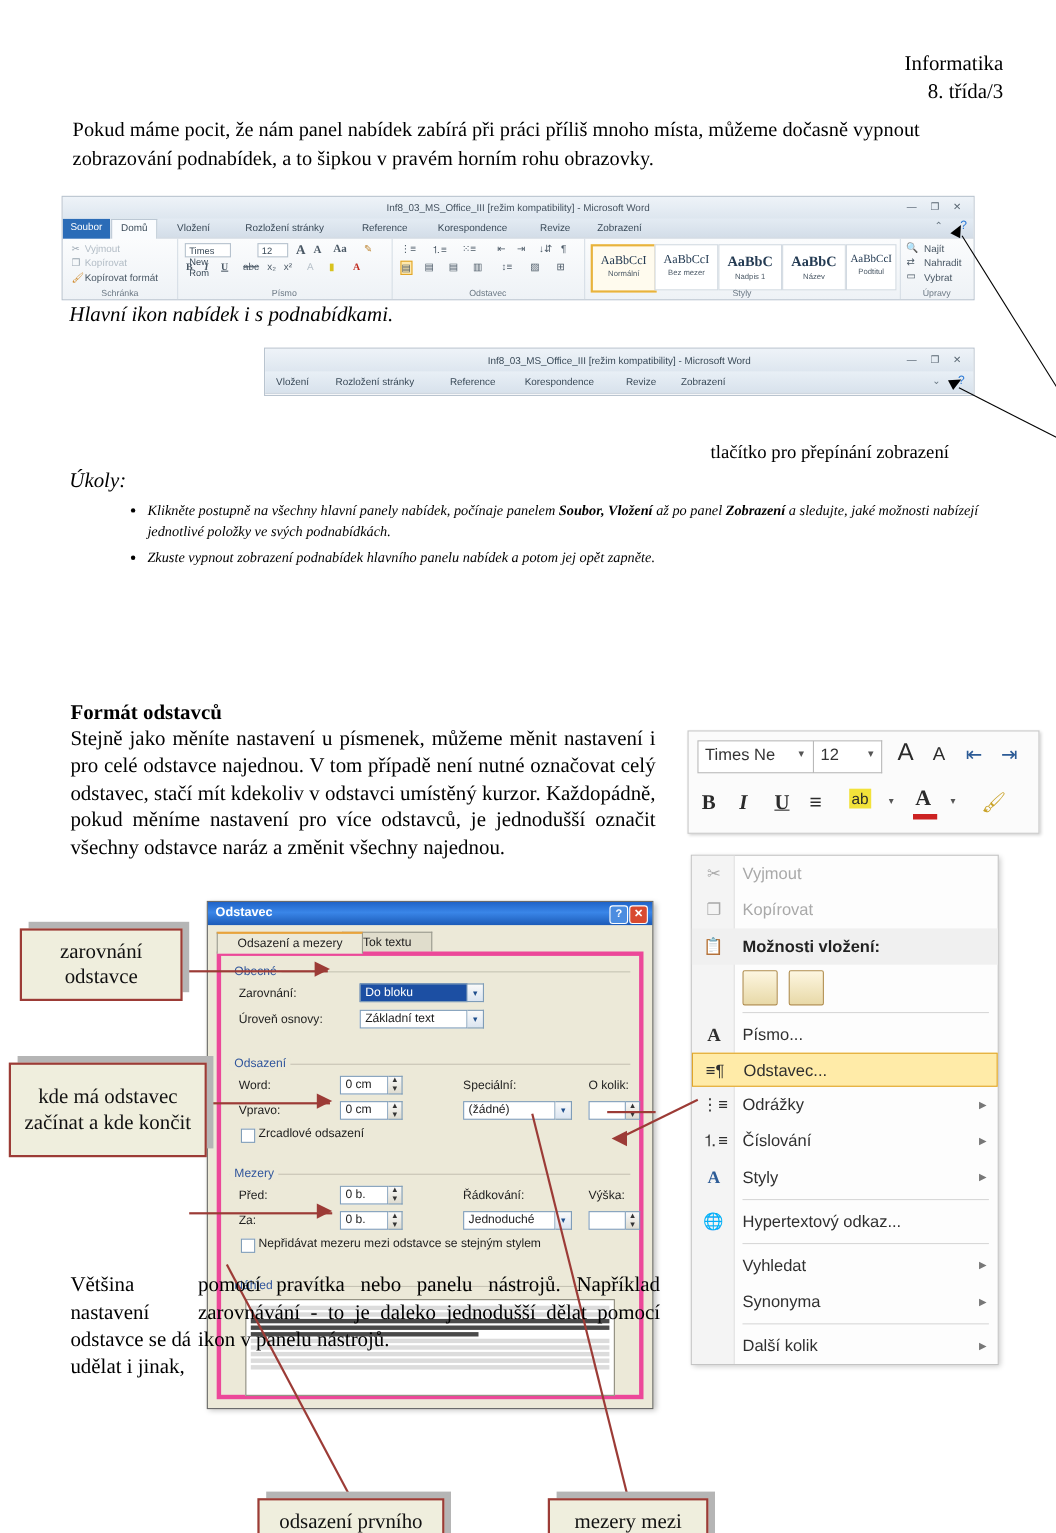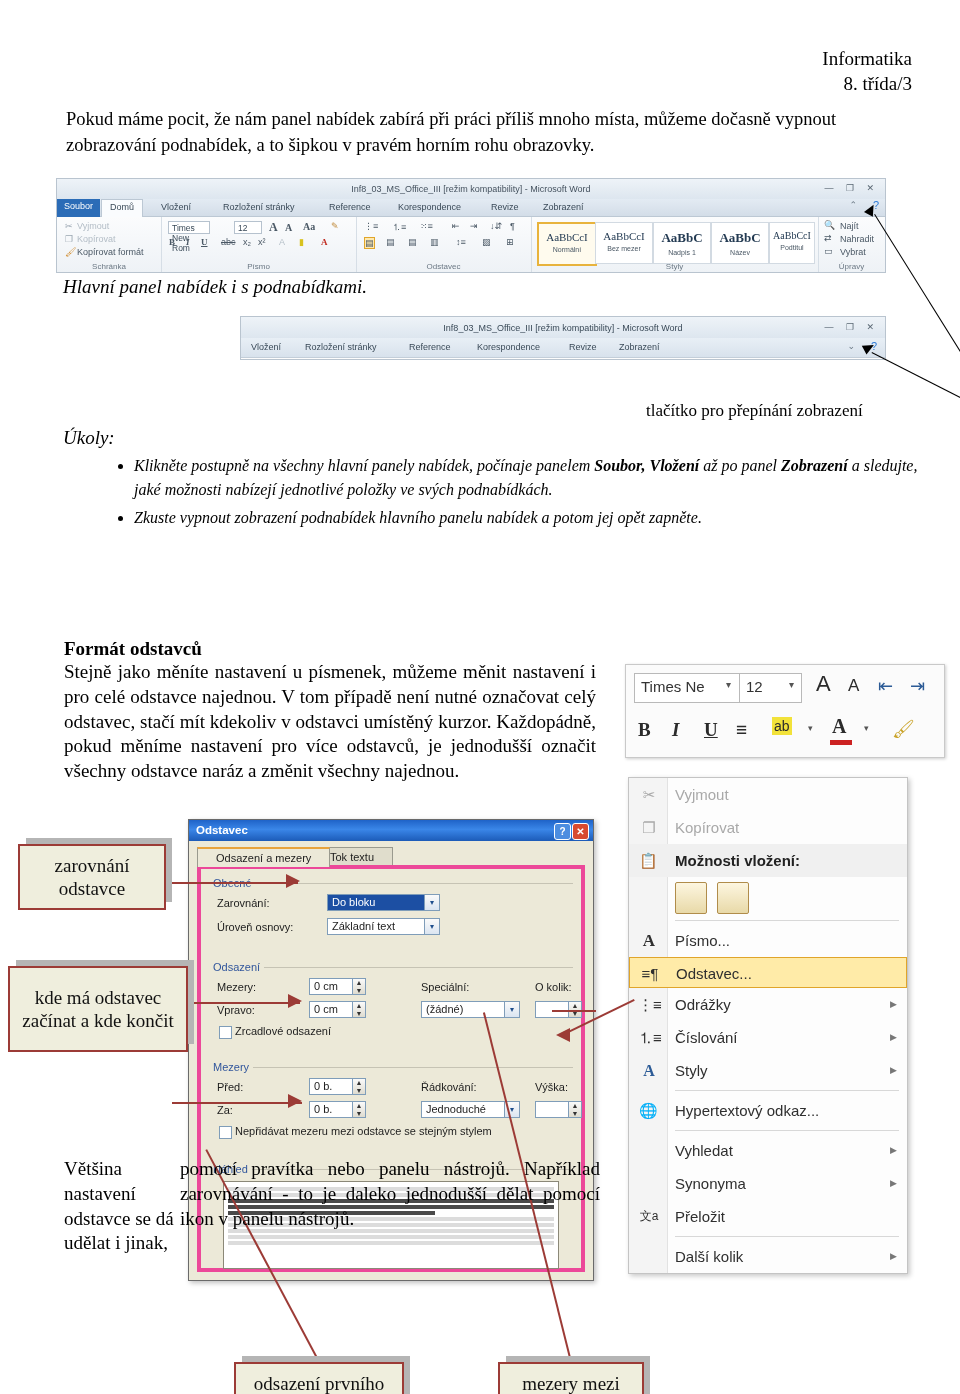--- a/index.html
+++ b/index.html
@@ -14,21 +14,21 @@
   .intro{position:absolute;left:66px;top:62px;width:830px;font-size:18.5px;
          line-height:1.42;text-align:left;}
   .cap{font-style:italic;font-size:19px;line-height:1.3;}
   .cap1{position:absolute;left:63px;top:231px;}
   .cap2{position:absolute;left:63px;top:311px;}
 
   .ptr-lbl{position:absolute;left:646px;top:356px;width:240px;font-size:17px;
            line-height:1.35;text-align:left;}
   .ukoly{position:absolute;left:63px;top:383px;font-style:italic;font-size:19px;}
   .tasks{position:absolute;left:100px;top:410px;width:800px;margin:0;padding:0 0 0 34px;
-         font-style:italic;font-size:16px;line-height:1.48;}
+         font-style:italic;font-size:13px;line-height:1.48;}
   .tasks li{margin-bottom:5px;}
   .tasks b{font-weight:bold;}
 
   .fmt-h{position:absolute;left:64px;top:594px;font-weight:bold;font-size:19px;}
   .fmt-p{position:absolute;left:64px;top:616px;width:532px;font-size:19px;
          line-height:1.305;text-align:justify;}
 
   .bottom-wrap{position:absolute;left:64px;top:1113px;width:536px;font-size:19px;
                line-height:1.305;}
   .bottom-narrow{width:116px;float:left;}
@@ -261,21 +261,21 @@
         <span class="rb-i" style="left:22px;top:4px">Najít</span>
         <span class="rb-i" style="left:6px;top:16px">⇄</span>
         <span class="rb-i" style="left:22px;top:17px">Nahradit</span>
         <span class="rb-i" style="left:6px;top:29px">▭</span>
         <span class="rb-i" style="left:22px;top:30px">Vybrat</span>
         <span class="rb-glabel">Úpravy</span>
       </div>
     </div>
   </div>
 
-  <div class="cap cap1">Hlavní panel nabídek i s podnabídkami.</div>
+  <div class="cap cap1">Hlavní ikon nabídek i s podnabídkami.</div>
 
   <div class="shot" id="ribbon-min">
     <div class="rbm-title">
       <span class="t" style="position:absolute;left:50%;transform:translateX(-50%);top:6px;white-space:nowrap">Inf8_03_MS_Office_III [režim kompatibility]  -  Microsoft Word</span>
       <span class="winbtns" style="top:5px">— ❐ ✕</span>
     </div>
     <div class="rbm-tabs">
       <span style="left:10px">Vložení</span>
       <span style="left:64px">Rozložení stránky</span>
       <span style="left:168px">Reference</span>
@@ -383,24 +383,20 @@
       </li>
       <div class="sep"></div>
       <li>
         <span>Vyhledat</span>
         <span class="arw">▶</span>
       </li>
       <li>
         <span>Synonyma</span>
         <span class="arw">▶</span>
       </li>
-      <li>
-        <span class="ico" style="font-size:12px">文a</span>
-        <span>Přeložit</span>
-      </li>
       <div class="sep"></div>
       <li>
         <span>Další kolik</span>
         <span class="arw">▶</span>
       </li>
     </ul>
   </div>
 
   <div id="dlg">
     <div class="tbar">
@@ -422,21 +418,21 @@
         <div class="fld hl" style="left:118px;top:11px;width:98px">Do bloku</div>
         <div class="ddn" style="left:216px;top:11px">▾</div>
         <span class="lbl" style="left:8px;top:38px">Úroveň osnovy:</span>
         <div class="fld" style="left:118px;top:35px;width:98px">Základní text</div>
         <div class="ddn" style="left:216px;top:35px">▾</div>
       </div>
 
       <div class="grp" style="top:98px;height:80px">
         <div class="rule"></div>
         <span class="gt">Odsazení</span>
-        <span class="lbl" style="left:8px;top:14px">Mezery:</span>
+        <span class="lbl" style="left:8px;top:14px">Word:</span>
         <div class="fld" style="left:100px;top:11px;width:44px">0 cm</div>
         <div class="spin" style="left:144px;top:11px">▲<br>▼</div>
         <span class="lbl" style="left:8px;top:37px">Vpravo:</span>
         <div class="fld" style="left:100px;top:34px;width:44px">0 cm</div>
         <div class="spin" style="left:144px;top:34px">▲<br>▼</div>
         <div class="cbx" style="left:10px;top:59px"></div>
         <span class="lbl" style="left:26px;top:58px">Zrcadlové odsazení</span>
         <span class="lbl" style="left:212px;top:14px">Speciální:</span>
         <div class="fld" style="left:212px;top:34px;width:84px">(žádné)</div>
         <div class="ddn" style="left:296px;top:34px">▾</div>

